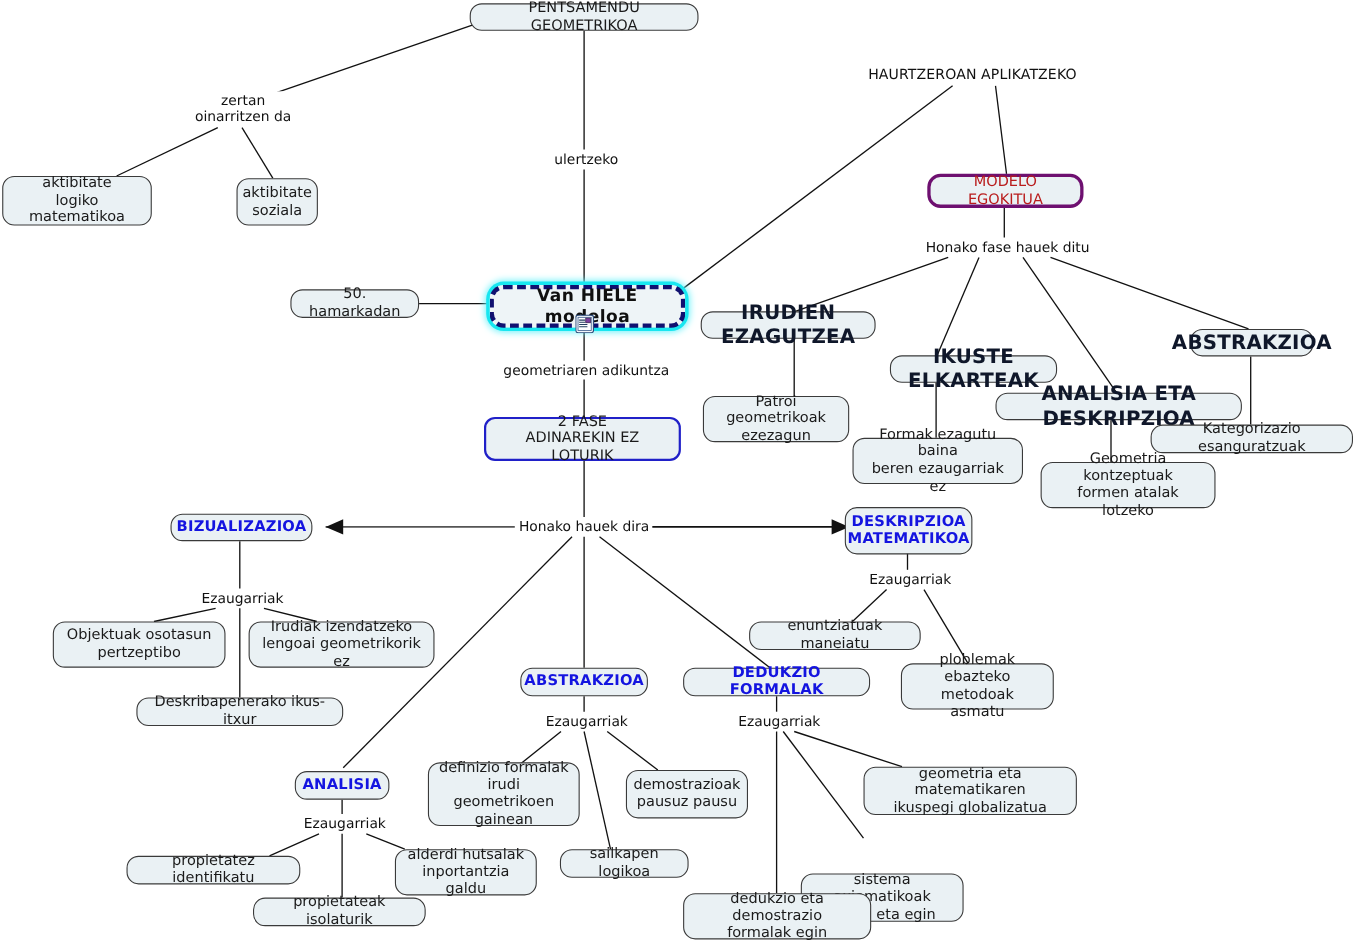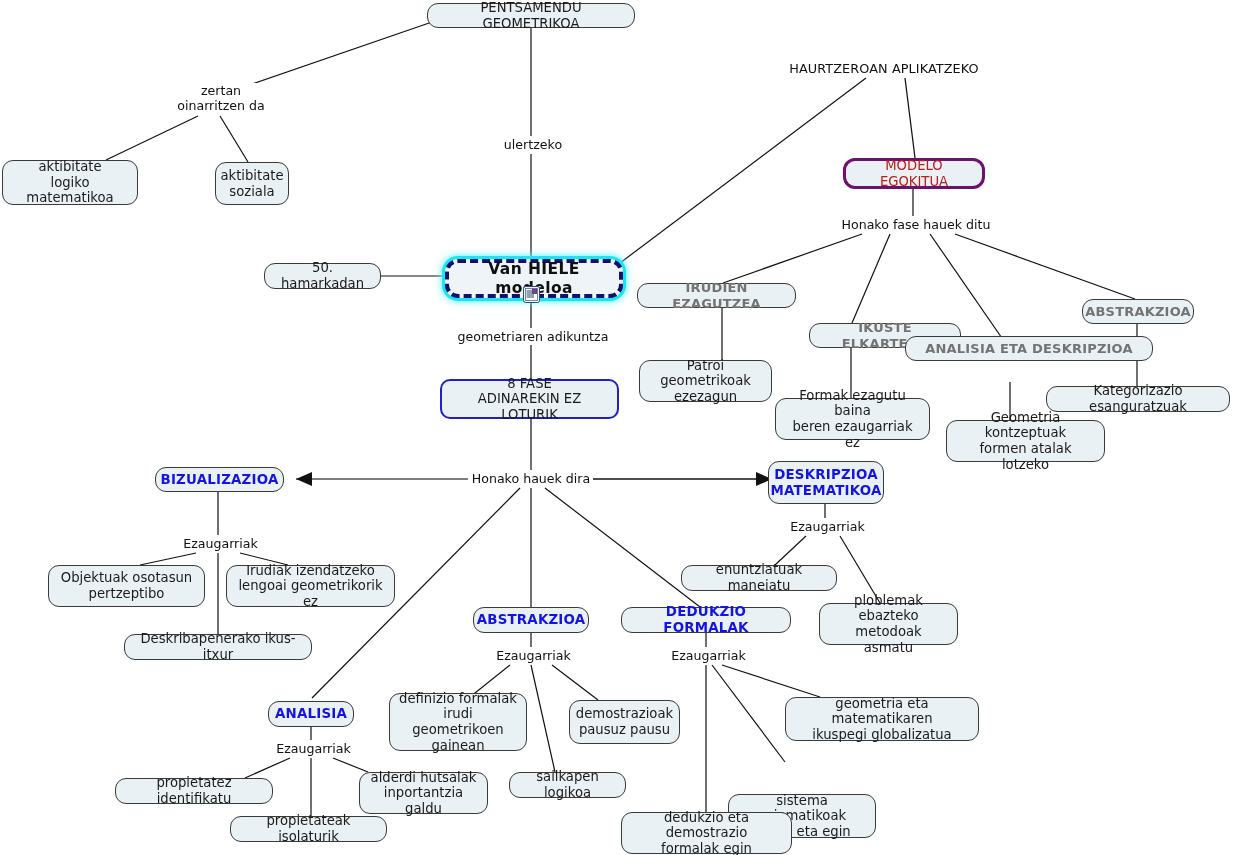--- a/index.html
+++ b/index.html
@@ -41,23 +41,23 @@
     text-align: center;
     line-height: 1.18;
     font-size: 13.2px;
     padding: 3px 9px;
     white-space: pre-line;
     z-index: 3;
   }
 
   
   .node.purple {
-    color: #737373;
+    color: #0f172a;
     font-weight: bold;
-    font-size: 13px;
+    font-size: 18px;
     letter-spacing: 0.2px;
   }
   
   .node.blue {
     color: #1414e0;
     font-weight: bold;
     font-size: 13.4px;
     letter-spacing: 0.2px;
   }
   
@@ -235,28 +235,28 @@
       <line x1="3.5" y1="5" x2="9" y2="5" stroke="#25405f" stroke-width="1"></line>
       <line x1="3.5" y1="7" x2="9" y2="7" stroke="#25405f" stroke-width="1"></line>
       <line x1="3.5" y1="9" x2="11" y2="9" stroke="#25405f" stroke-width="1"></line>
       <line x1="3.5" y1="11" x2="11" y2="11" stroke="#25405f" stroke-width="1"></line>
       <rect x="9.5" y="3.2" width="4.2" height="4.2" fill="#7e3fa0" stroke="#3a2050" stroke-width="0.7"></rect>
     </svg>
   </div>
 
   <div class="node outline-purple" style="left:843px; top:158px; width:142px; height:31px;">MODELO EGOKITUA</div>
 
-  <div class="node outline-blue" style="left:440px; top:379px; width:179px; height:40px;">8 FASE
+  <div class="node outline-blue" style="left:440px; top:379px; width:179px; height:40px;">2 FASE
 ADINAREKIN EZ LOTURIK</div>
 
   <div class="node purple" style="left:637px; top:283px; width:159px; height:25px;">IRUDIEN EZAGUTZEA</div>
 
   <div class="node purple" style="left:775px; top:323px; width:152px; height:25px;margin-left:34px;">IKUSTE ELKARTEAK</div>
 
-  <div class="node purple" style="left:905px; top:336px; width:248px; height:25px;">ANALISIA ETA DESKRIPZIOA</div>
+  <div class="node purple" style="left:905px; top:357px; width:224px; height:25px;">ANALISIA ETA DESKRIPZIOA</div>
 
   <div class="node purple" style="left:1082px; top:299px; width:112px; height:25px;">ABSTRAKZIOA</div>
 
   <div class="node" style="left:639px; top:360px; width:133px; height:42px;">Patroi geometrikoak
 ezezagun</div>
 
   <div class="node" style="left:775px; top:398px; width:155px; height:42px;">Formak ezagutu baina
 beren ezaugarriak ez</div>
 
   <div class="node" style="left:946px; top:420px; width:159px; height:42px;">Geometria kontzeptuak

